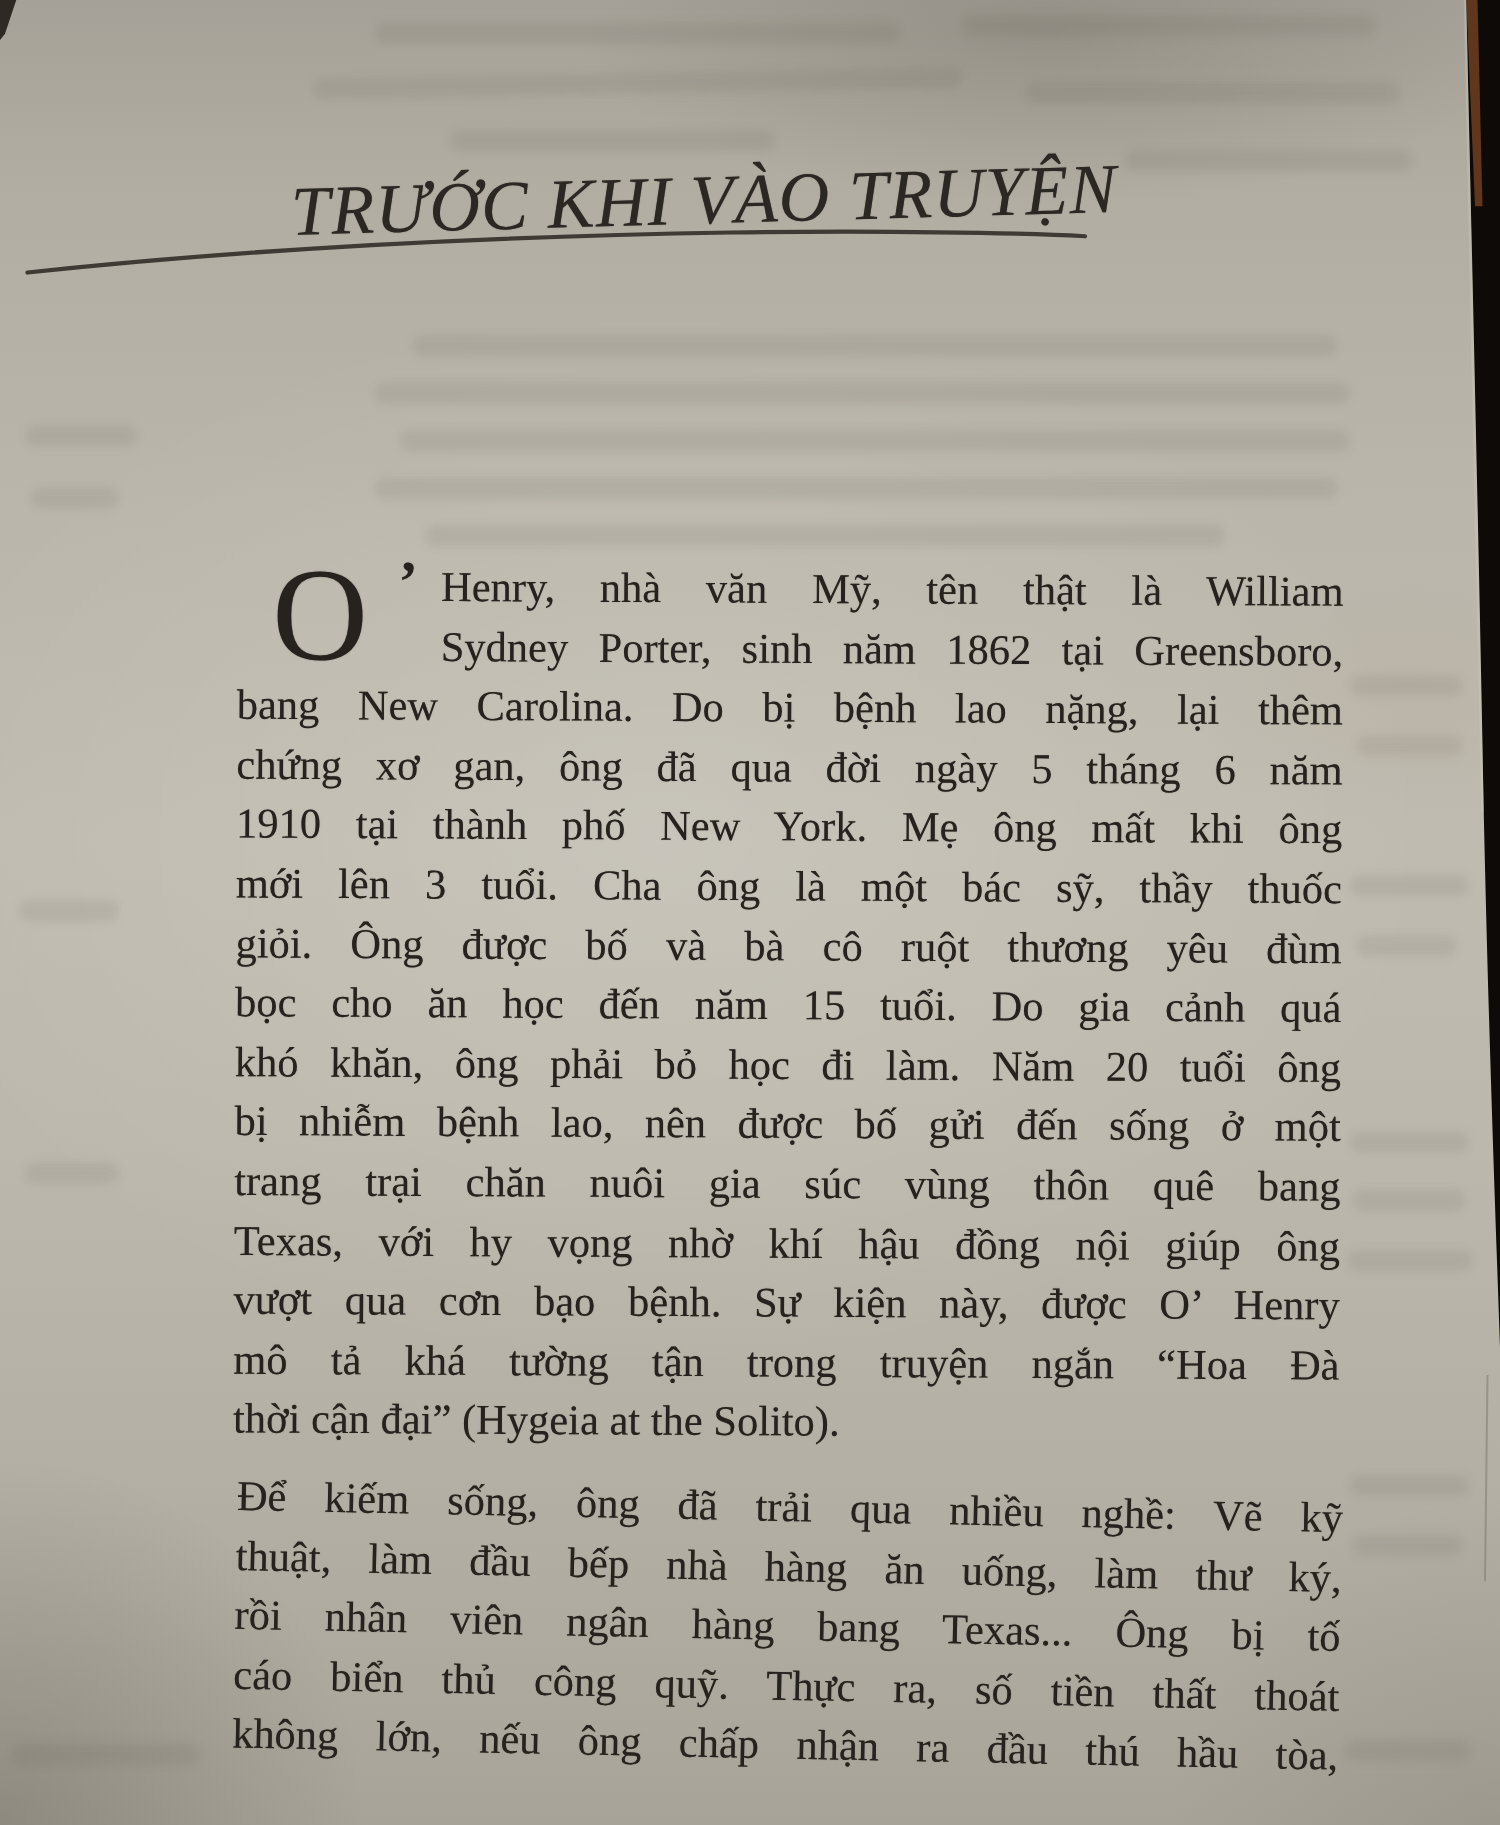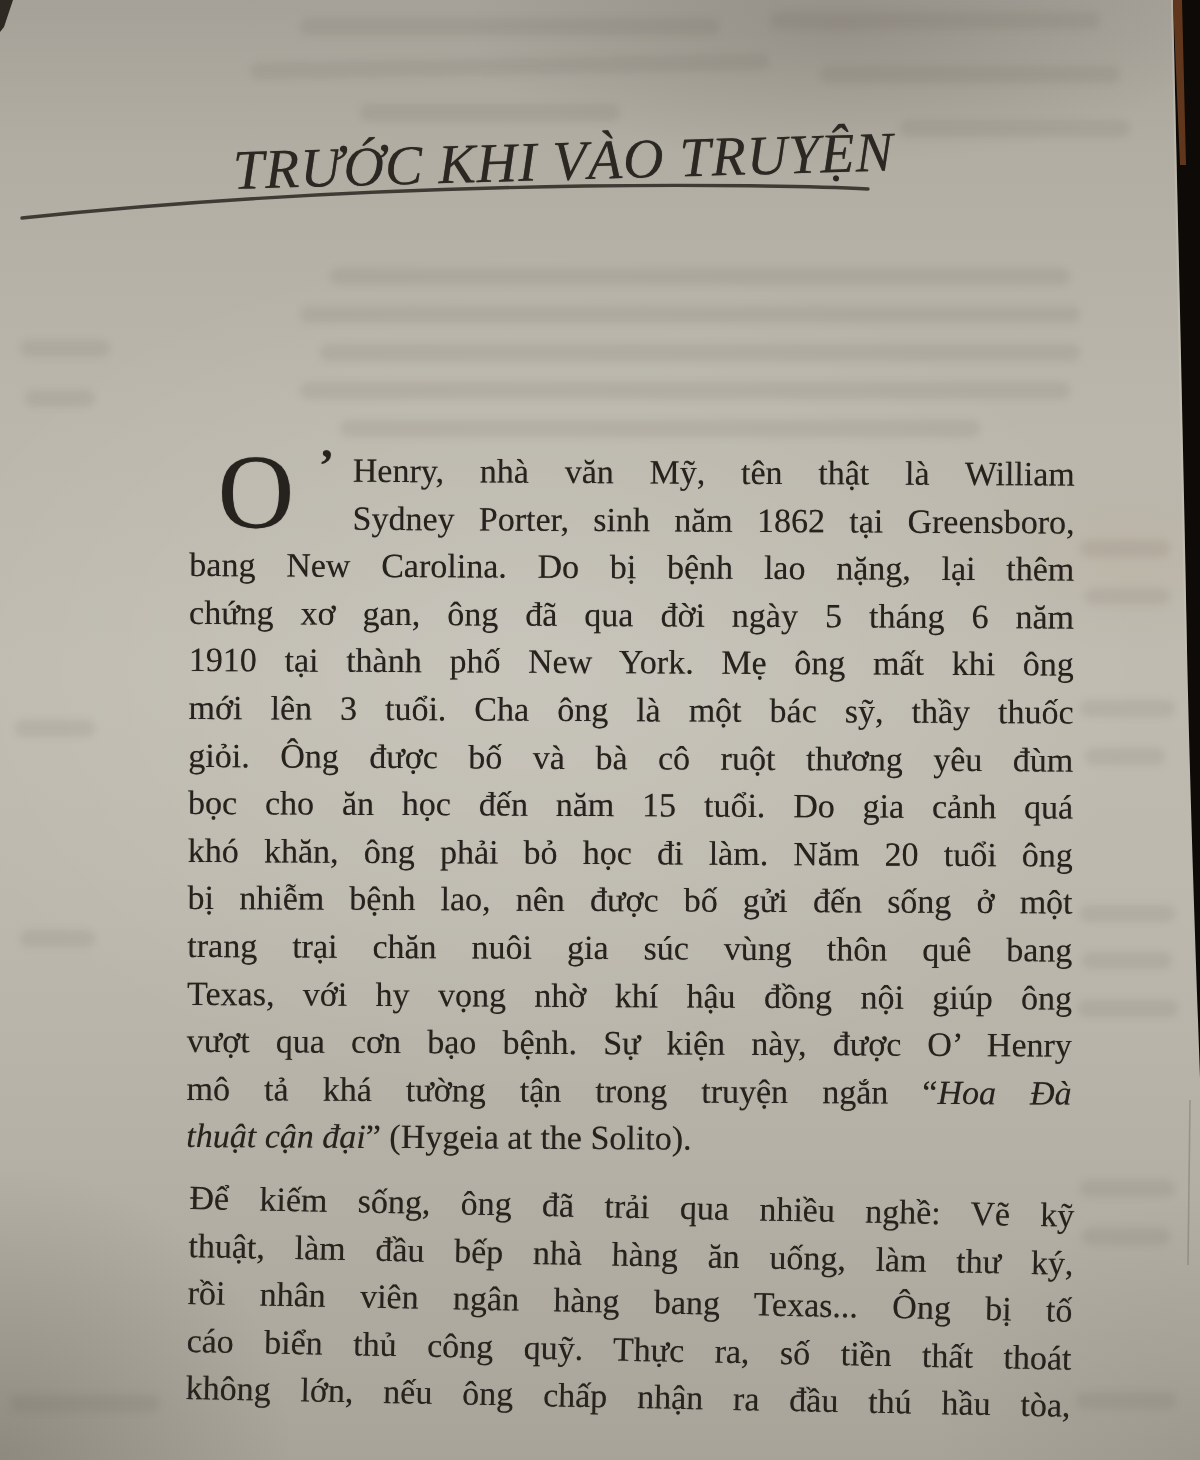--- a/index.html
+++ b/index.html
@@ -28,21 +28,21 @@
   .para{
     position:absolute;left:190px;width:885px;
     font-size:34px;line-height:47.6px;
     text-shadow:0 0 0.7px rgba(38,32,26,0.5);
   }
   #para1{top:446px;transform:rotate(0.3deg);transform-origin:left top;}
   #para2{top:1174px;transform:rotate(1.15deg);transform-origin:left top;}
   .line{height:47.6px;text-align:justify;text-align-last:justify;white-space:nowrap;}
   .line.endline{text-align-last:left;}
   .line.dc-indent{margin-left:163px;}
-  .it{font-style:italic;}
+  .it{}
   .dropcap{
     position:absolute;left:28px;top:-7px;
     font-size:106px;line-height:1;letter-spacing:0;
     text-shadow:0 0 1px rgba(38,32,26,0.5);
   }
   .dcmark{
     position:absolute;left:129px;top:-4px;
     font-size:46px;font-weight:bold;line-height:1;
   }
   svg.overlay{position:absolute;left:0;top:0;pointer-events:none;}
@@ -105,21 +105,21 @@
     <div class="line"><span>1910 tại thành phố New York. Mẹ ông mất khi ông</span></div>
     <div class="line"><span>mới lên 3 tuổi. Cha ông là một bác sỹ, thầy thuốc</span></div>
     <div class="line"><span>giỏi. Ông được bố và bà cô ruột thương yêu đùm</span></div>
     <div class="line"><span>bọc cho ăn học đến năm 15 tuổi. Do gia cảnh quá</span></div>
     <div class="line"><span>khó khăn, ông phải bỏ học đi làm. Năm 20 tuổi ông</span></div>
     <div class="line"><span>bị nhiễm bệnh lao, nên được bố gửi đến sống ở một</span></div>
     <div class="line"><span>trang trại chăn nuôi gia súc vùng thôn quê bang</span></div>
     <div class="line"><span>Texas, với hy vọng nhờ khí hậu đồng nội giúp ông</span></div>
     <div class="line"><span>vượt qua cơn bạo bệnh. Sự kiện này, được O’ Henry</span></div>
     <div class="line"><span>mô tả khá tường tận trong truyện ngắn “</span><span class="it">Hoa Đà</span></div>
-    <div class="line endline"><span class="it">thuật cận đại</span><span>” (Hygeia at the Solito).</span></div>
+    <div class="line endline"><span class="it">thời cận đại</span><span>” (Hygeia at the Solito).</span></div>
   </div>
 
   <div class="para" id="para2">
     <div class="line"><span>Để kiếm sống, ông đã trải qua nhiều nghề: Vẽ kỹ</span></div>
     <div class="line"><span>thuật, làm đầu bếp nhà hàng ăn uống, làm thư ký,</span></div>
     <div class="line"><span>rồi nhân viên ngân hàng bang Texas... Ông bị tố</span></div>
     <div class="line"><span>cáo biển thủ công quỹ. Thực ra, số tiền thất thoát</span></div>
     <div class="line"><span>không lớn, nếu ông chấp nhận ra đầu thú hầu tòa,</span></div>
   </div>
 

